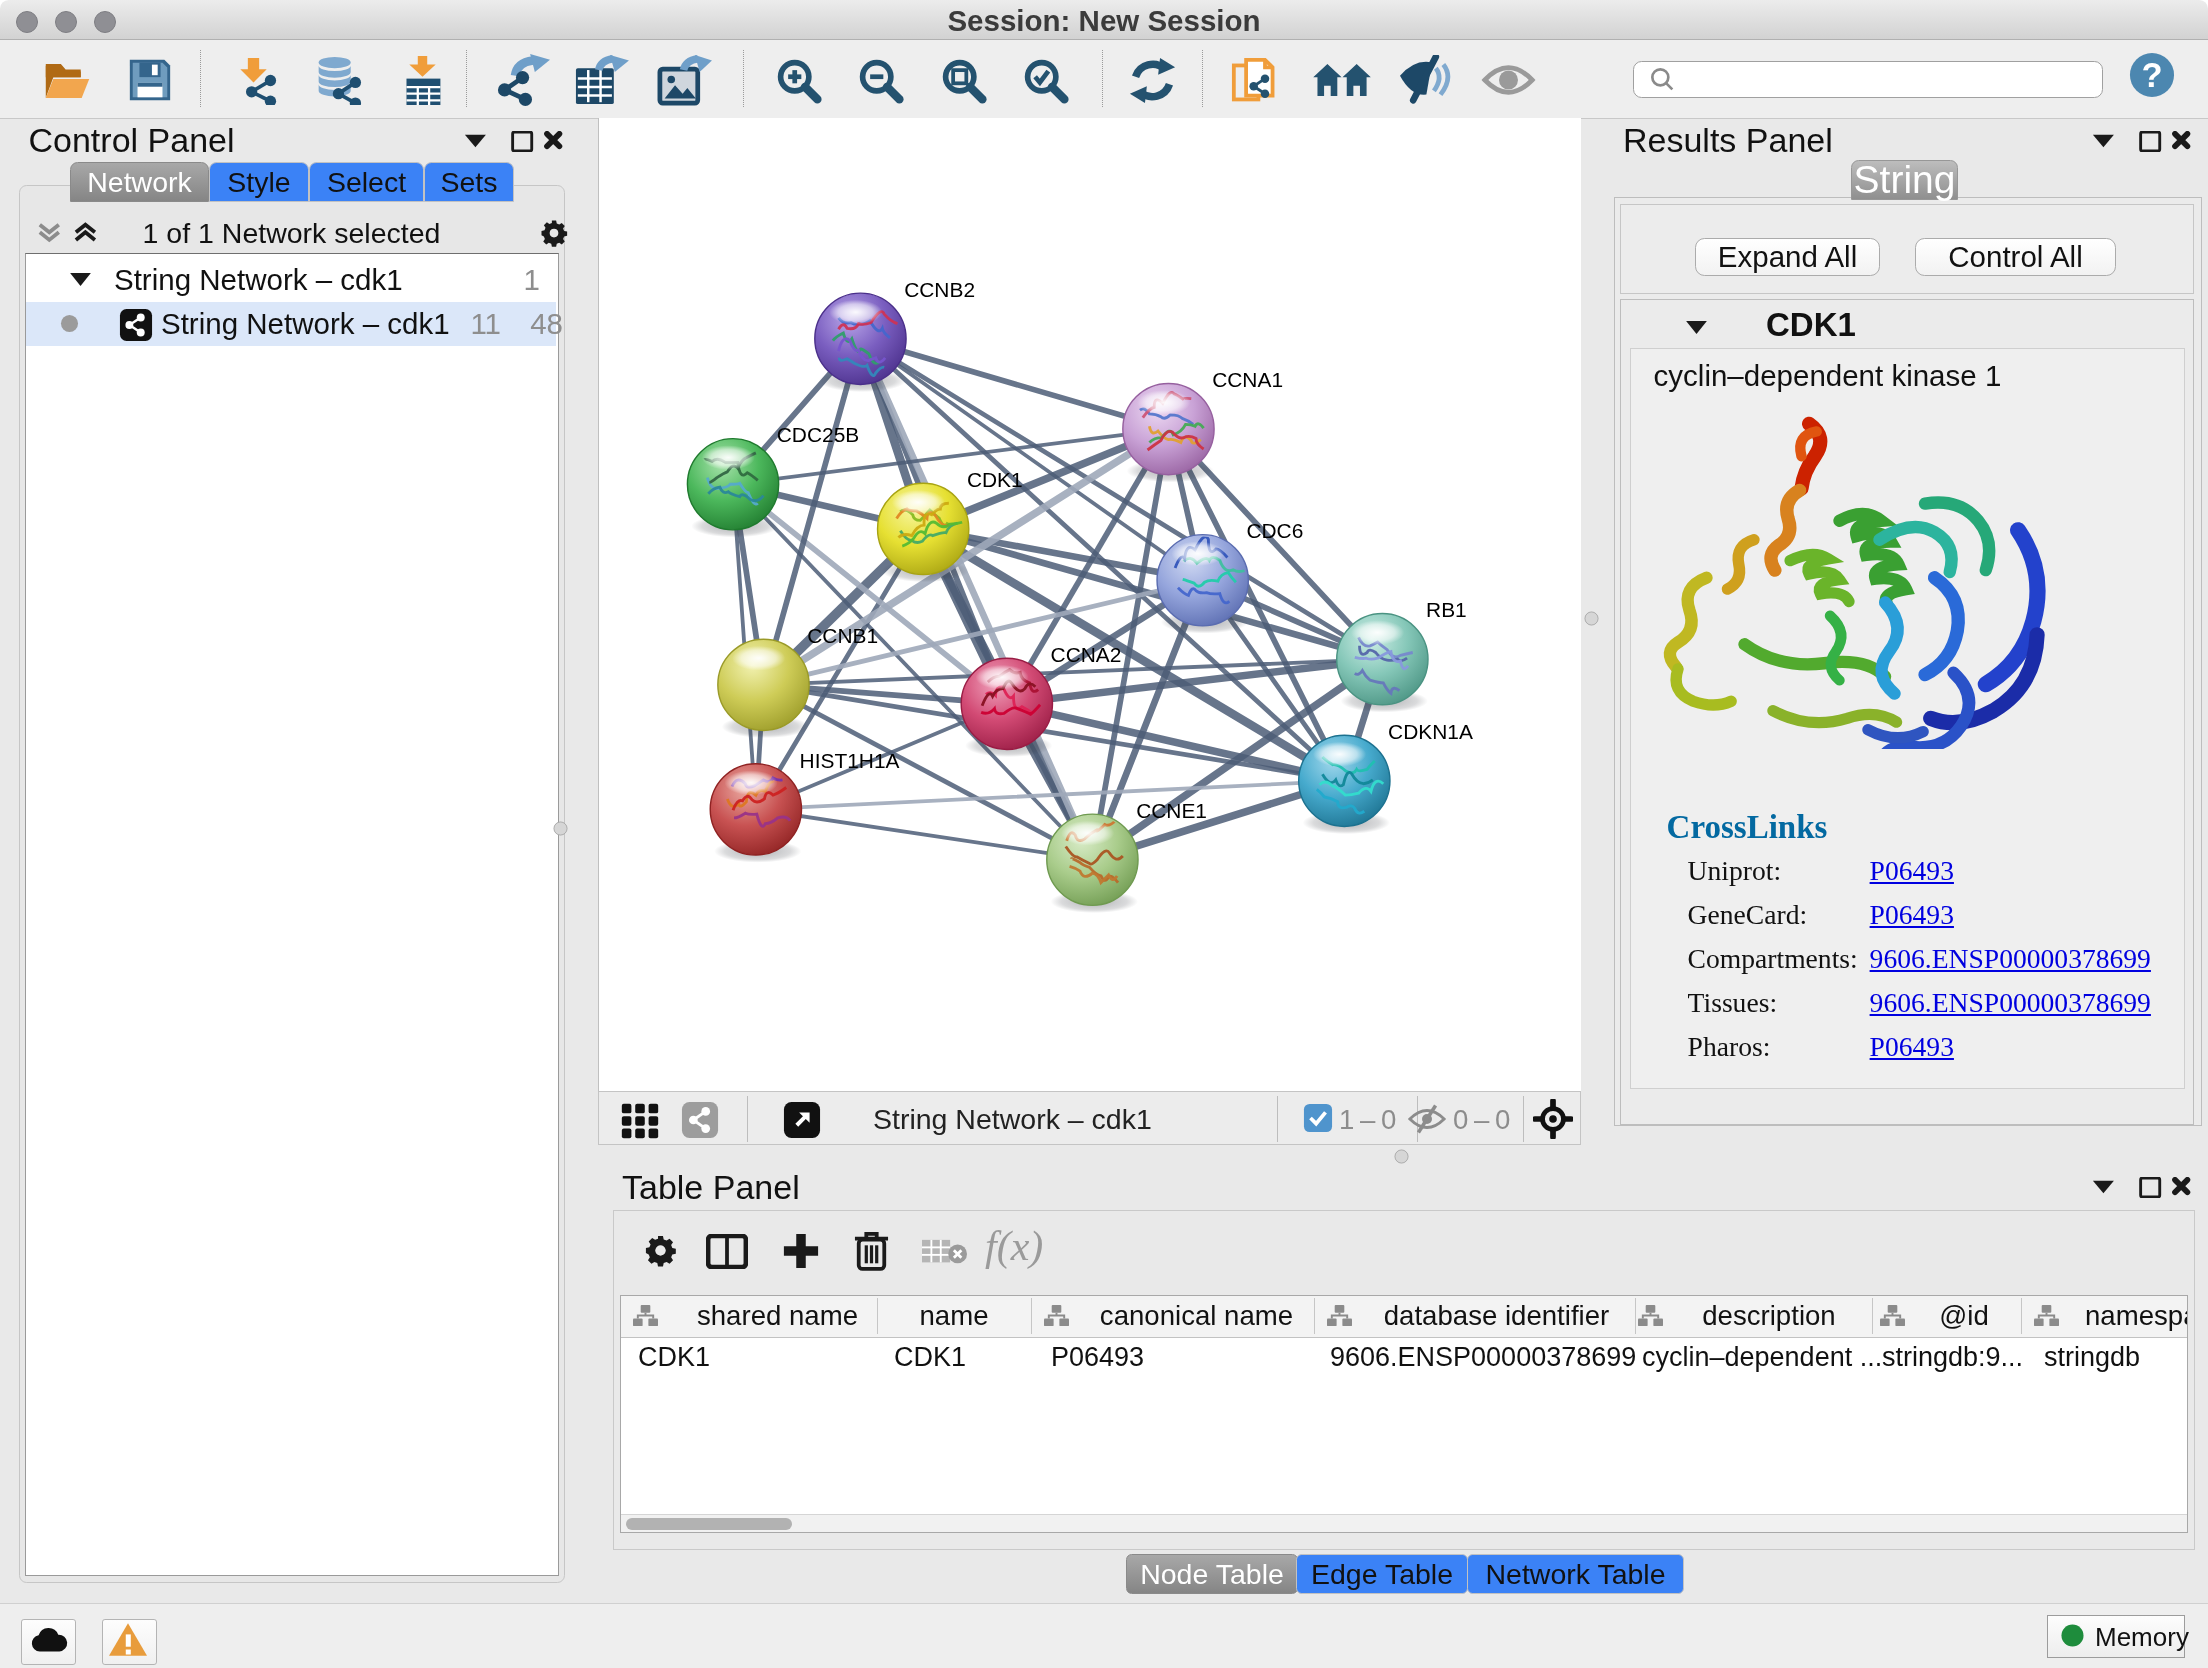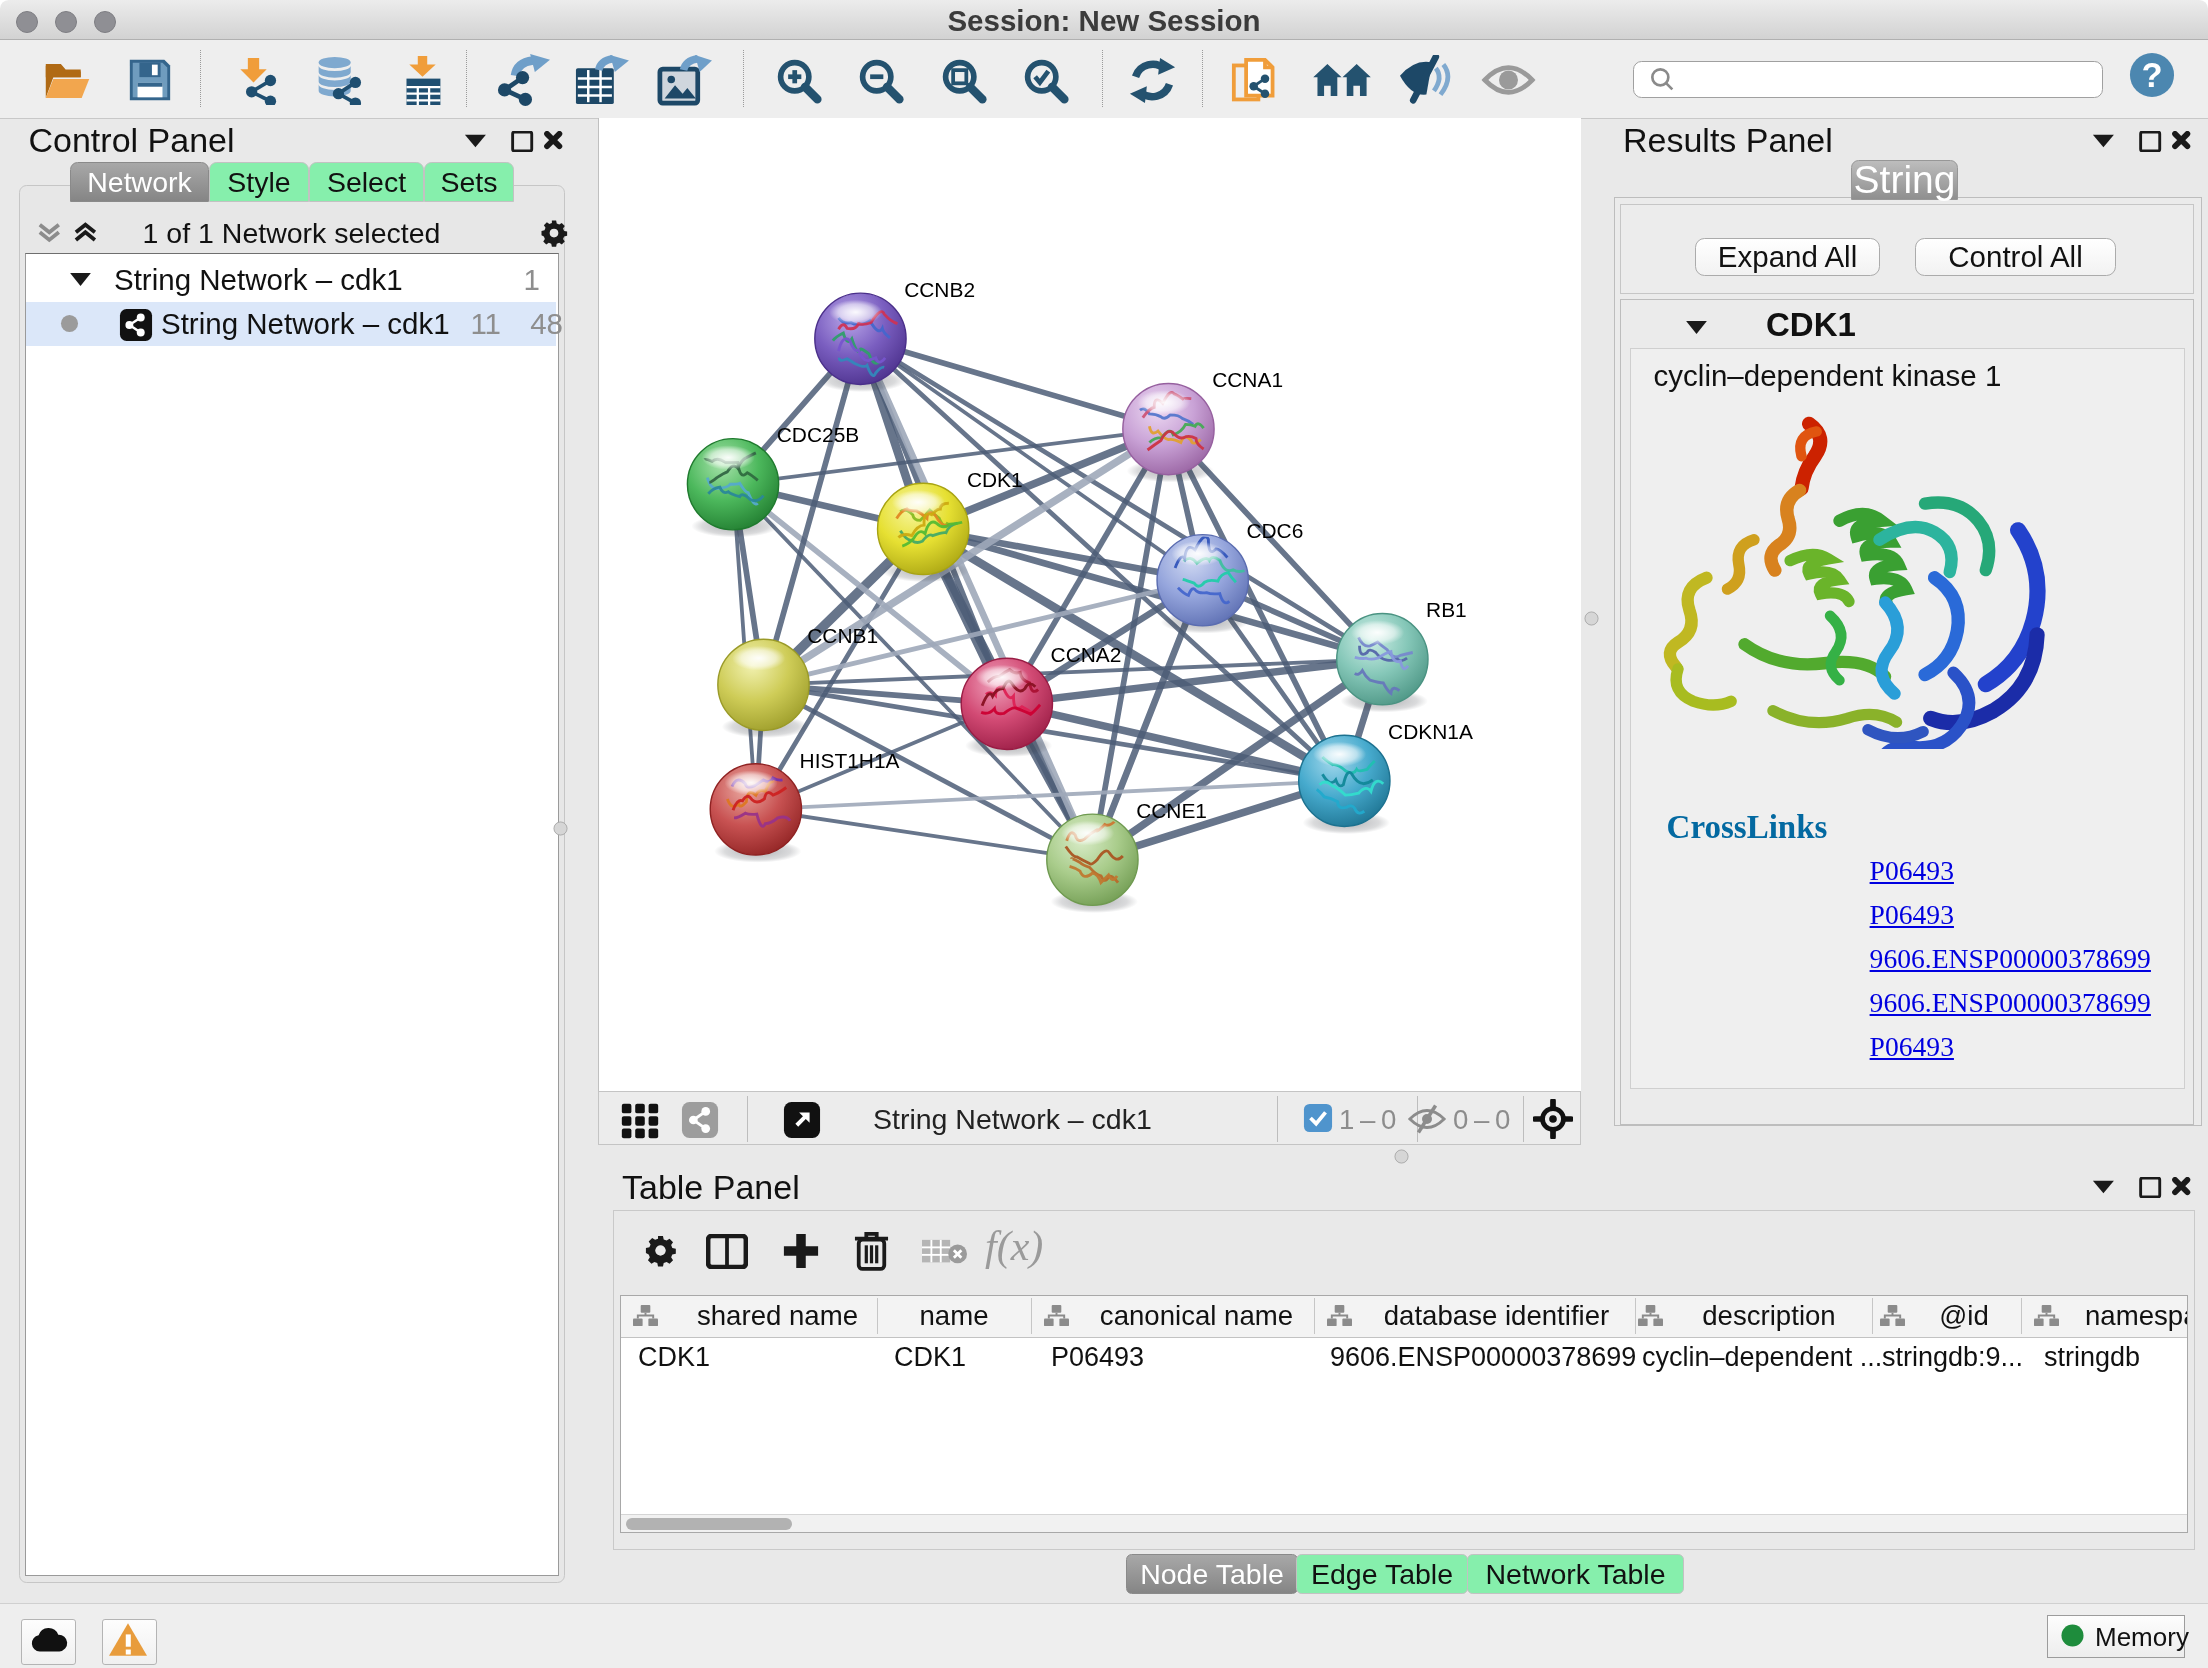--- a/index.html
+++ b/index.html
@@ -18,21 +18,21 @@
   
   #toolbar{left:0;top:40px;width:2208px;height:78px;background:#eeeeee;
     border-bottom:1px solid #c8c8c8;}
   .tbi{position:absolute;top:16px;}
   .tsep{position:absolute;top:9.5px;height:57px;border-left:1.9px dotted #9a9a9a;width:0;}
   #searchbox{position:absolute;left:1633px;top:21px;width:468px;height:35px;
      background:#fff;border:1.9px solid #a0a0a0;border-radius:8.6px;}
   
   .ptitle{font-size:34px;color:#111;}
   
-  .tab{position:absolute;z-index:5;height:38px;background:#86efac;border:1px solid #c2c2c2;
+  .tab{position:absolute;z-index:5;height:38px;background:#3b82f6;border:1px solid #c2c2c2;
     border-radius:7.6px 7.6px 0 0;text-align:center;font-size:28.5px;color:#111;
     line-height:38px;}
   .tabsel{background:linear-gradient(#a8a8a8,#858585);color:#fff;border-color:#8a8a8a;}
   #cp-box{left:19px;top:185px;width:544px;height:1396px;background:#e7e7e7;
     border:1px solid #c6c6c6;border-radius:7.6px;}
   #cp-list{left:25px;top:253px;width:532px;height:1321px;background:#fff;
     border:1px solid #9a9a9a;border-top:1.9px solid #6e6e6e;}
   
   #canvas{left:598px;top:118px;width:983px;height:973px;background:#fff;
      border-left:1px solid #c0c0c0;box-sizing:border-box;}
@@ -704,20 +704,23 @@
         <path d="M258 196 q24 26 4 52 q-18 24 6 44" stroke="#2a9ed8" stroke-width="13"></path>
         <path d="M310 170 q30 20 24 56 q-6 32 -34 46" stroke="#2a6ad8" stroke-width="14"></path>
         <path d="M398 120 q30 44 16 96 q-12 44 -50 66" stroke="#2342cc" stroke-width="17"></path>
         <path d="M418 230 q-2 54 -46 80 q-36 20 -66 8" stroke="#1b2ca8" stroke-width="16"></path>
         <path d="M330 270 q28 26 8 56 q-18 26 -52 22 q-28 -4 -34 20" stroke="#2a52c8" stroke-width="13"></path>
         <path d="M240 330 q30 16 58 2" stroke="#2f55c0" stroke-width="12"></path>
         <path d="M200 210 q20 18 6 38 q-12 16 4 30" stroke="#35b146" stroke-width="11"></path>
       </g>
     </svg>
     <div class="abs" style="left:36px;top:460px;font-family:'Liberation Serif',serif;font-size:33px;font-weight:bold;color:#0369a1;">CrossLinks</div>
+    <div class="abs" style="left:57px;top:500px;font-family:'Liberation Serif',serif;font-size:27.6px;color:#111;line-height:44px;">
+      Uniprot:<br>GeneCard:<br>Compartments:<br>Tissues:<br>Pharos:
+    </div>
     <div class="abs" style="left:239px;top:500px;font-family:'Liberation Serif',serif;font-size:27.6px;color:#0000e0;line-height:44px;text-decoration:underline;">
       P06493<br>P06493<br>9606.ENSP00000378699<br>9606.ENSP00000378699<br>P06493
     </div>
   </div>
 </div>
 
 <div class="abs ptitle" style="left:622px;top:1168px;">Table Panel</div>
 <svg class="abs" style="left:2091px;top:1177px" width="105" height="21" viewBox="0 0 110 22">
   <path d="M2 4 L24 4 L13 17 Z" fill="#1a1a1a"></path>
   <rect x="52" y="1" width="20" height="20" rx="2" fill="none" stroke="#1a1a1a" stroke-width="3"></rect>

